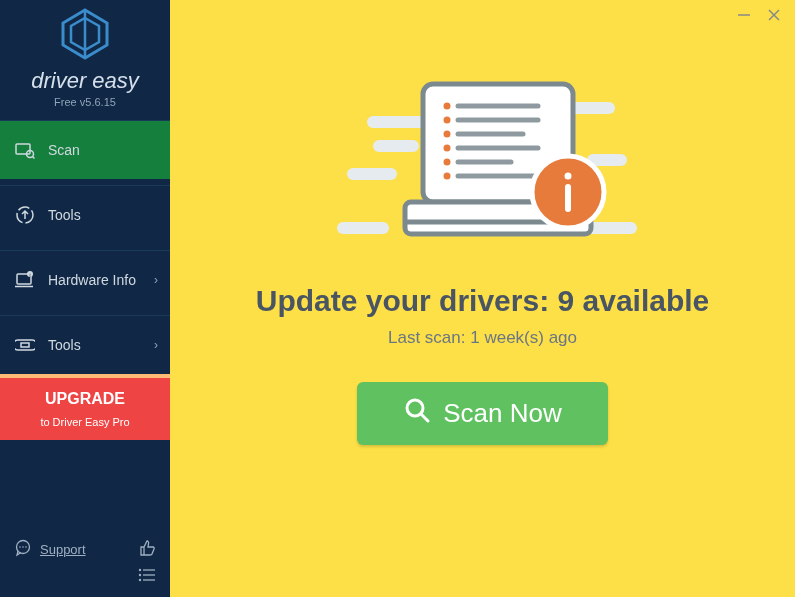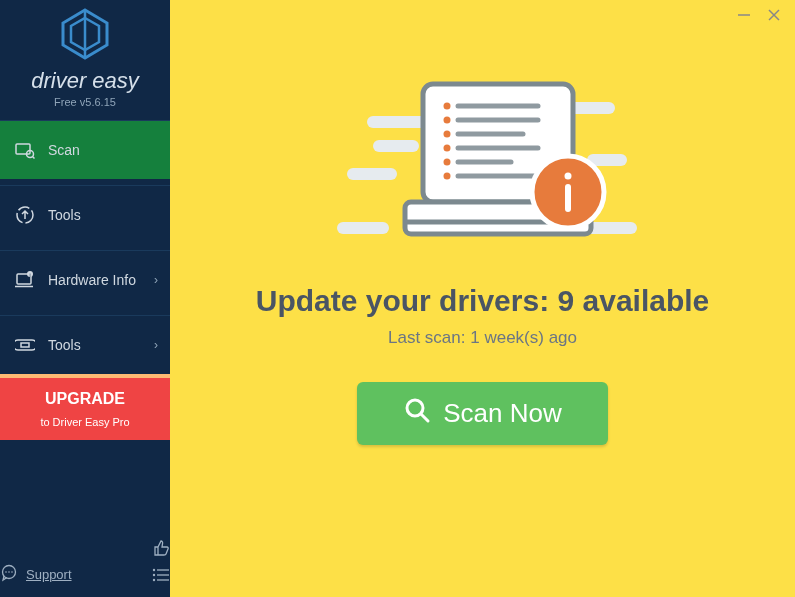--- a/index.html
+++ b/index.html
@@ -108,23 +108,23 @@
     .upgrade-title {
       font-size: 16px;
       font-weight: bold;
     }
     .upgrade-sub {
       font-size: 11px;
       margin-top: 8px;
     }
     .sidebar-footer {
       margin-top: auto;
-      padding: 12px 0;
-      display: flex;
-      align-items: flex-end;
+      padding: 12px 14px;
+      display: flex;
+      align-items: flex-start;
       justify-content: space-between;
       font-size: 13px;
       color: #9fb0c2;
       text-decoration: underline;
     }
     .support-left {
       display: flex;
       align-items: center;
       cursor: pointer;
     }

